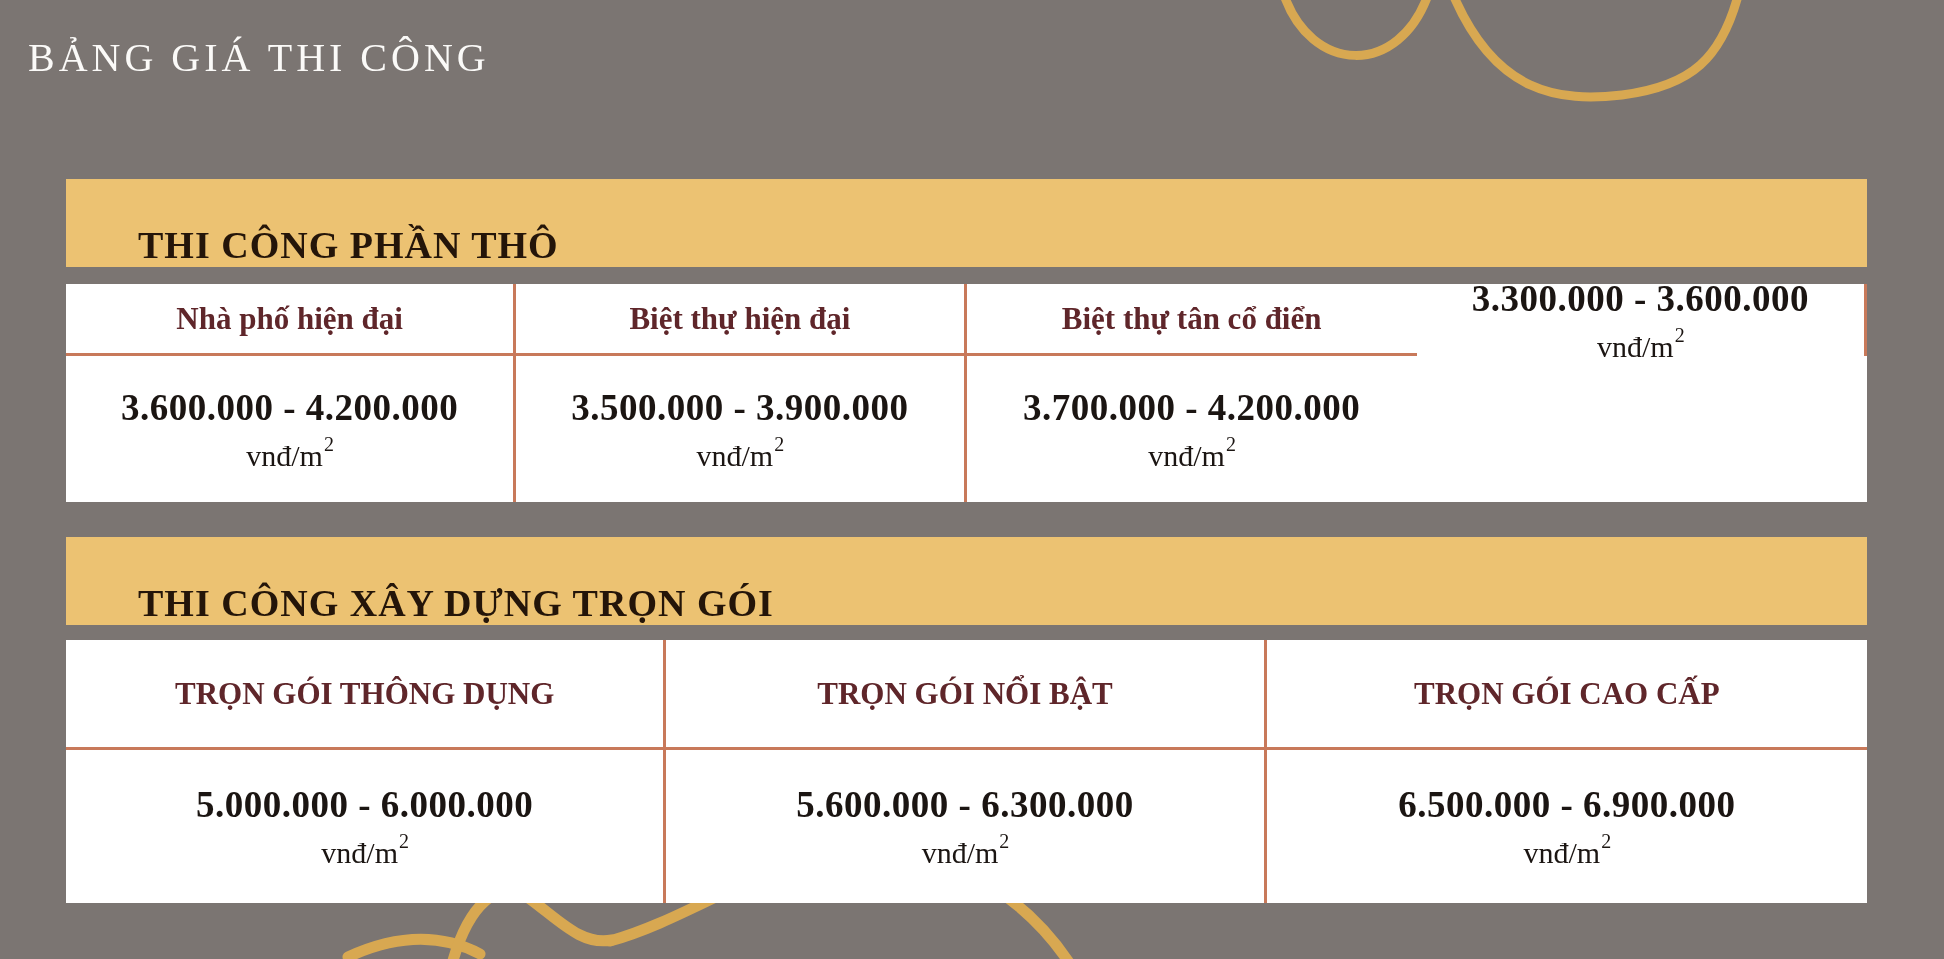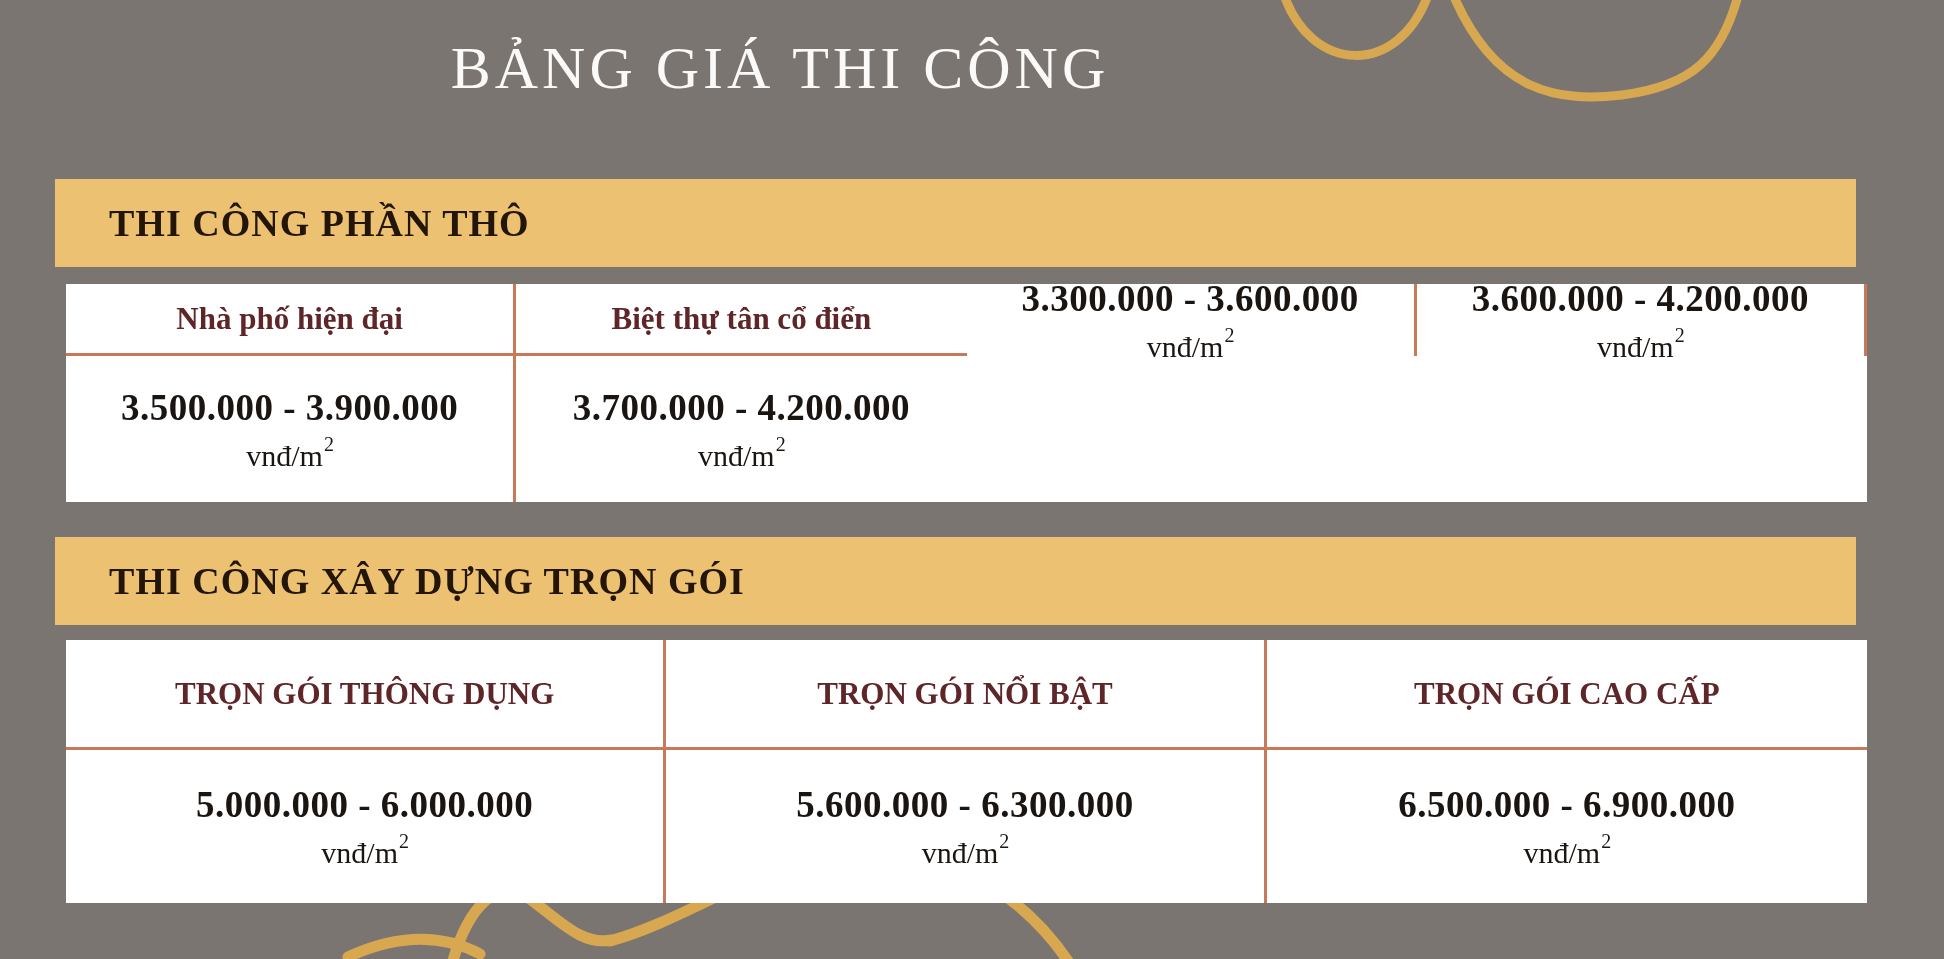--- a/index.html
+++ b/index.html
@@ -6,29 +6,29 @@
   .page{
     position:relative;
     width:1944px;height:959px;
     background:var(--background,#7b7572);
     overflow:hidden;
     font-family:"Liberation Serif","DejaVu Serif",serif;
   }
   .deco{position:absolute;top:0;left:0;pointer-events:none;}
   .title{
     position:absolute;top:34px;left:0;width:1560px;margin:0;
-    text-align:center;
+    text-align:left;
     color:var(--title-text,#fbfaf8);
-    font-size:60px;font-weight:400;letter-spacing:4px;
+    font-size:40px;font-weight:400;letter-spacing:4px;padding-left:28px;
   }
   .band{
-    position:absolute;left:55px;width:1801px;height:88px;
+    position:absolute;left:66px;width:1801px;height:88px;
     background:var(--band,#ecc272);
-    display:flex;align-items:center;
-    padding-left:54px;box-sizing:border-box;
+    display:flex;align-items:flex-end;
+    padding-left:72px;box-sizing:border-box;
   }
   .band1{top:179px;}
   .band2{top:537px;}
   .band-label{
     font-size:38px;font-weight:700;letter-spacing:1px;
     color:var(--band-text,#241509);
   }
   .price-table{
     position:absolute;left:66px;width:1801px;
     background:#ffffff;display:grid;box-sizing:border-box;
@@ -69,20 +69,21 @@
   </svg>
 
   <h1 class="title">BẢNG GIÁ THI CÔNG</h1>
 
   <div class="band band1">
     <span class="band-label">THI CÔNG PHẦN THÔ</span>
   </div>
 
   <div class="price-table table1">
     <div class="th v">Nhà phố hiện đại</div>
+    <div class="th v">Biệt thự hiện đại</div>
     <div class="th">Biệt thự tân cổ điển</div>
 
     <div class="td v">
       <div class="price">3.300.000 - 3.600.000</div>
       <div class="unit"><span>vnđ/m</span><sup>2</sup></div>
     </div>
     <div class="td v">
       <div class="price">3.600.000 - 4.200.000</div>
       <div class="unit"><span>vnđ/m</span><sup>2</sup></div>
     </div>

